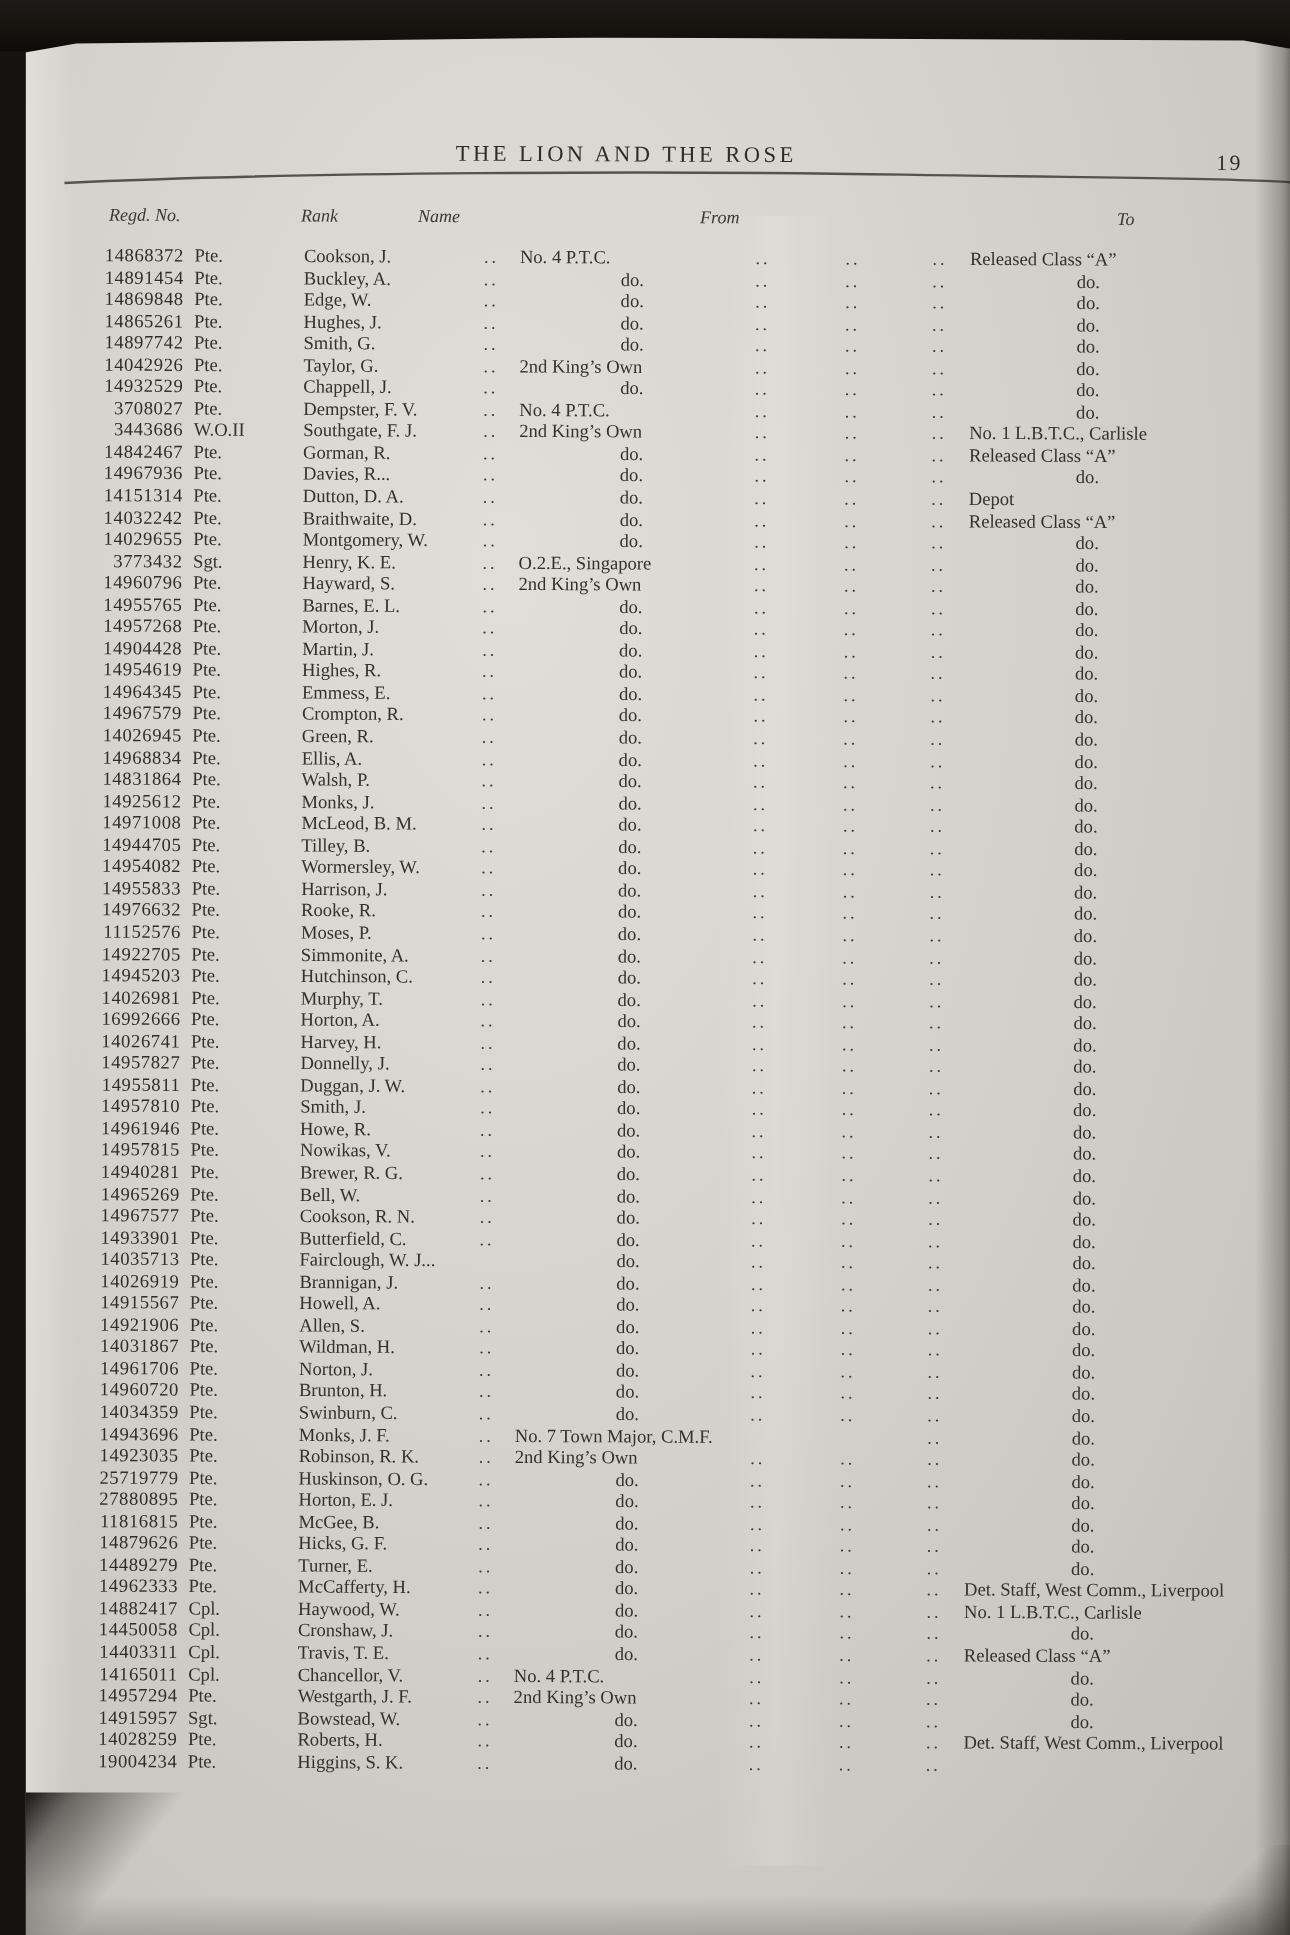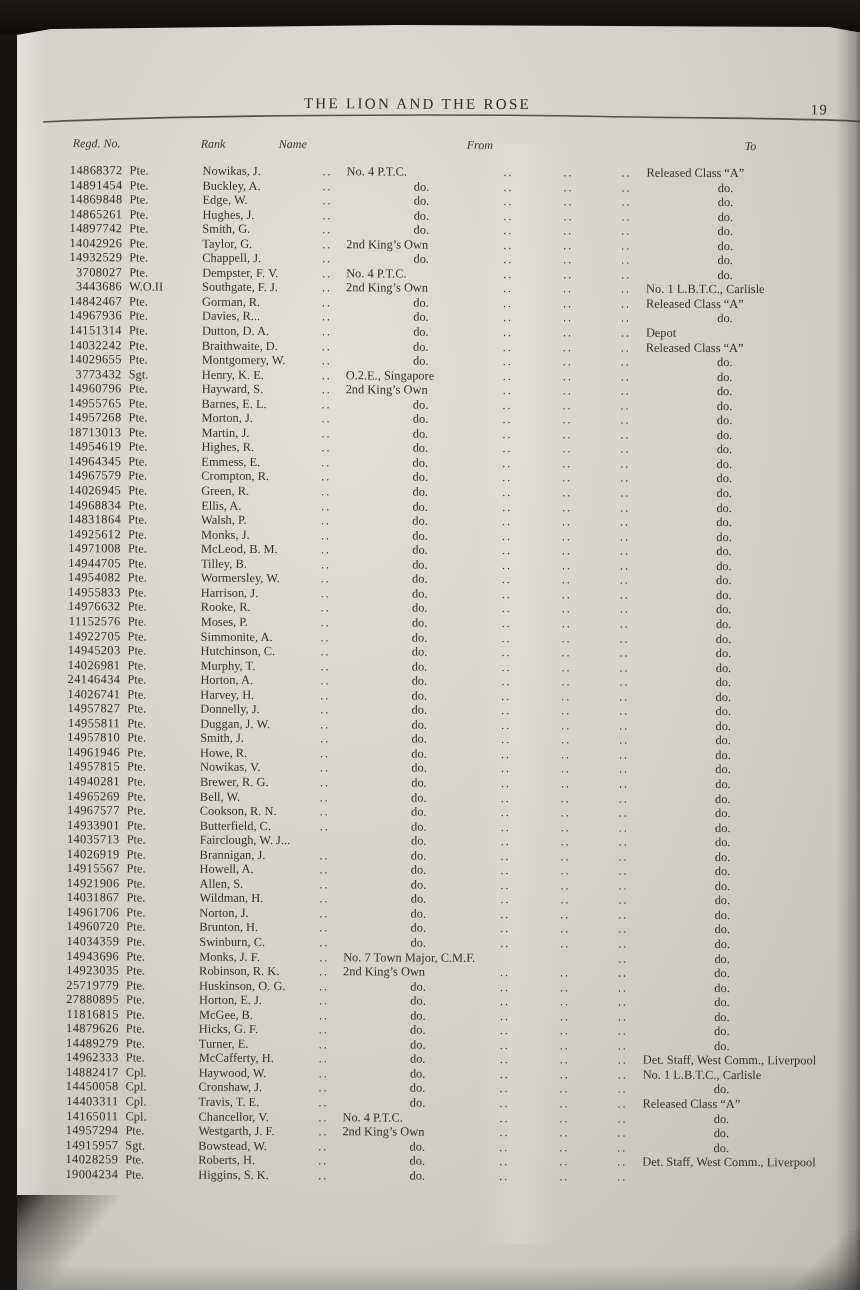--- a/index.html
+++ b/index.html
@@ -96,21 +96,21 @@
       <span class="h-rank">Rank</span>
       <span class="h-name">Name</span>
       <span class="h-from">From</span>
       <span class="h-to">To</span>
     </div>
 
     <div id="rows" class="tbody">
         <div class="row">
           <span class="c-regd">14868372</span>
           <span class="c-rank">Pte.</span>
-          <span class="c-name">Nowikas, J.</span>
+          <span class="c-name">Cookson, J.</span>
           <span class="dots d-name">..</span>
           <span class="c-from">No. 4 P.T.C.</span>
           <span class="dots d1">..</span>
           <span class="dots d2">..</span>
           <span class="dots d3">..</span>
           <span class="c-to">Released Class “A”</span>
         </div>
         <div class="row">
           <span class="c-regd">14891454</span>
           <span class="c-rank">Pte.</span>
@@ -292,21 +292,21 @@
           <span class="c-rank">Pte.</span>
           <span class="c-name">Morton, J.</span>
           <span class="dots d-name">..</span>
           <span class="c-from ctr">do.</span>
           <span class="dots d1">..</span>
           <span class="dots d2">..</span>
           <span class="dots d3">..</span>
           <span class="c-to ctr">do.</span>
         </div>
         <div class="row">
-          <span class="c-regd">18713013</span>
+          <span class="c-regd">14904428</span>
           <span class="c-rank">Pte.</span>
           <span class="c-name">Martin, J.</span>
           <span class="dots d-name">..</span>
           <span class="c-from ctr">do.</span>
           <span class="dots d1">..</span>
           <span class="dots d2">..</span>
           <span class="dots d3">..</span>
           <span class="c-to ctr">do.</span>
         </div>
         <div class="row">
@@ -479,21 +479,21 @@
           <span class="c-rank">Pte.</span>
           <span class="c-name">Murphy, T.</span>
           <span class="dots d-name">..</span>
           <span class="c-from ctr">do.</span>
           <span class="dots d1">..</span>
           <span class="dots d2">..</span>
           <span class="dots d3">..</span>
           <span class="c-to ctr">do.</span>
         </div>
         <div class="row">
-          <span class="c-regd">24146434</span>
+          <span class="c-regd">16992666</span>
           <span class="c-rank">Pte.</span>
           <span class="c-name">Horton, A.</span>
           <span class="dots d-name">..</span>
           <span class="c-from ctr">do.</span>
           <span class="dots d1">..</span>
           <span class="dots d2">..</span>
           <span class="dots d3">..</span>
           <span class="c-to ctr">do.</span>
         </div>
         <div class="row">

